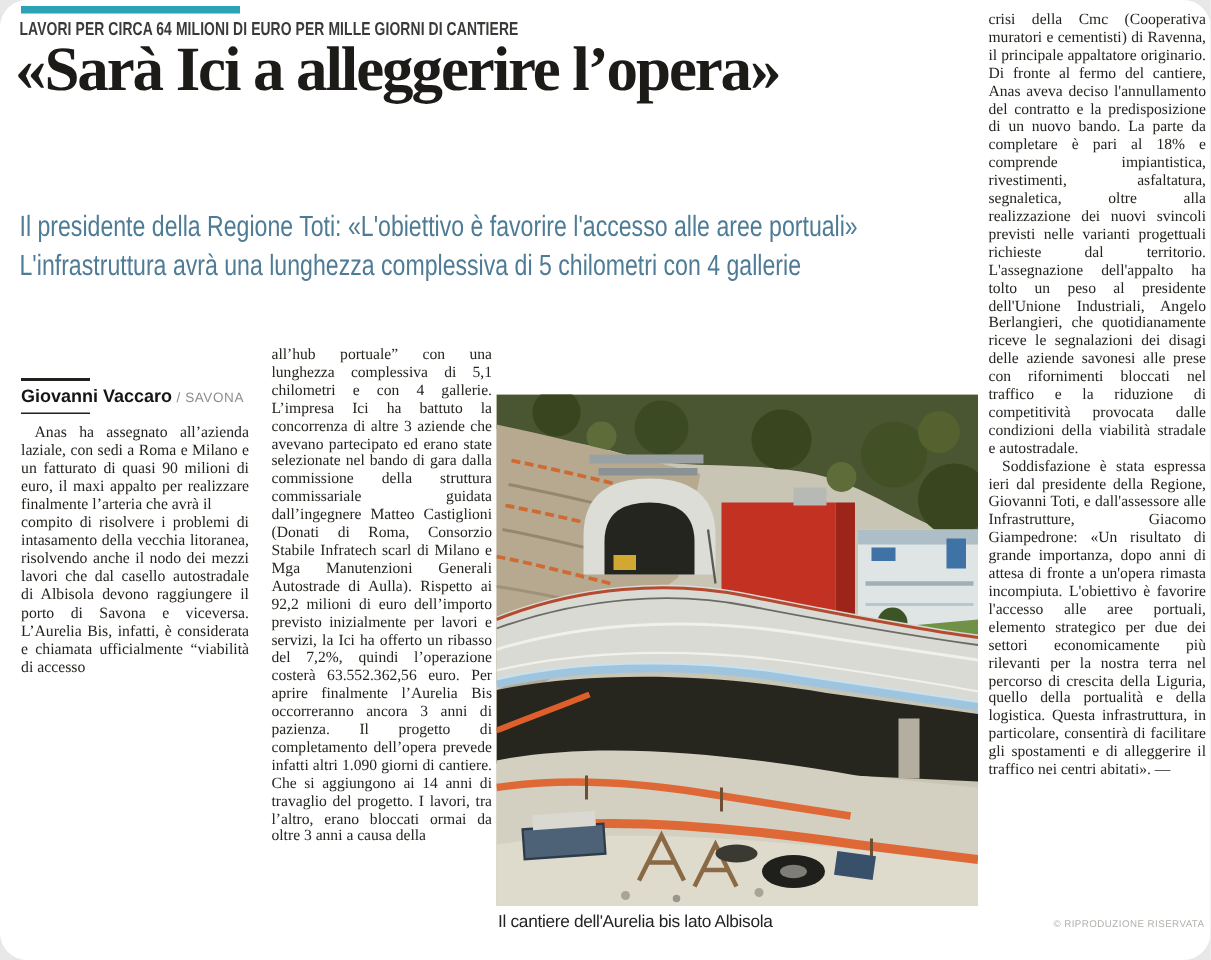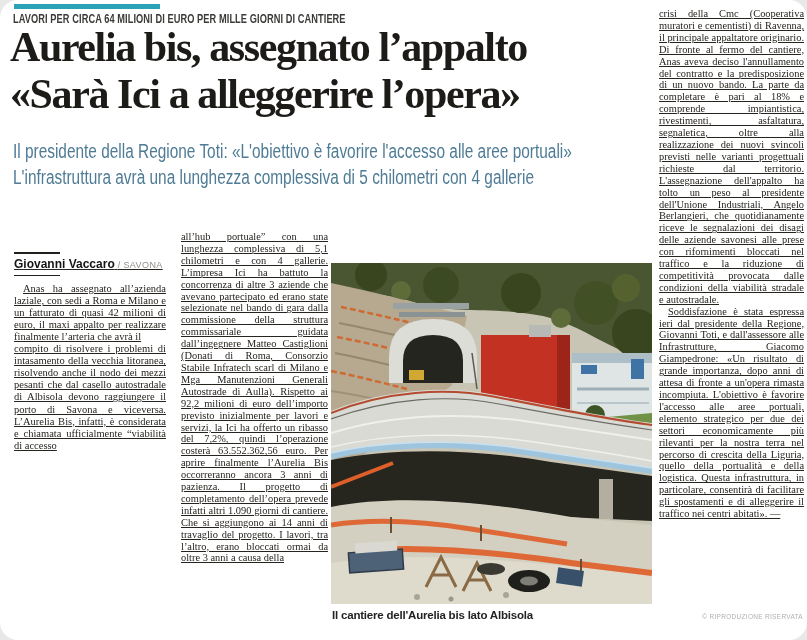--- a/index.html
+++ b/index.html
@@ -16,21 +16,21 @@
   
   #headline{left:10px;top:24px;width:690px;font-weight:700;color:#1d1b18;
             font-size:42px;line-height:47px;letter-spacing:-1.4px;white-space:nowrap;}
 
   
   #subhead{left:13px;top:138px;width:820px;font-family:"Liberation Sans",sans-serif;
            font-size:19.5px;line-height:26px;color:#4e7b95;
            transform:scaleX(.79);transform-origin:0 0;white-space:nowrap;}
 
   
-  .bodytext{font-size:10.5px;line-height:12.05px;text-align:justify;color:#27241f;text-decoration:underline;}
+  .bodytext{font-size:10.5px;line-height:12.05px;text-align:justify;color:#27241f;}
   .bodytext p{margin:0;}
   .indent{text-indent:9px;}
   #col1{left:14px;top:233px;width:152px;margin-top:19px;}
   #col2{left:181px;top:231px;width:147px;font-size:10.4px;line-height:11.9px;}
   #col3{left:659px;top:8px;width:145px;font-size:10.4px;line-height:11.9px;}
 
   
   #byline-rule-top{width:46px;height:2px;background:#22201d;margin-bottom:4px;}
   #byline-rule-bottom{width:46px;height:1px;background:#22201d;margin:4px 0 7px 0;}
   #byline{font-family:"Liberation Sans",sans-serif;white-space:nowrap;}
@@ -41,57 +41,56 @@
   .quote-rule{width:46px;height:4px;background:#2ba2b5;}
   #pullquote{font-weight:700;font-size:15px;line-height:20px;color:#1f2d38;
              white-space:pre-line;transform:scaleX(.9);transform-origin:0 0;
              width:170px;margin:7px 0 6px 0;letter-spacing:-.2px;}
   #quote-block{margin:9px 0 8px 0;}
 
   
   #photo{left:331px;top:263px;width:321px;height:341px;background:#c8c4b4;}
   #photo svg{display:block;}
   #caption{left:332px;top:609px;width:318px;font-family:"Liberation Sans",sans-serif;
-           font-weight:bold;font-size:11.5px;color:#232323;letter-spacing:-.2px;}
+           font-weight:normal;font-size:11.5px;color:#232323;letter-spacing:-.2px;}
 
   
   #copyright{left:659px;top:613px;width:144px;text-align:right;
              font-family:"Liberation Sans",sans-serif;font-size:6.5px;
              color:#b3b0ac;letter-spacing:.3px;}
 </style>
 </head>
 <body>
 
 <div id="page">
 
   <div class="abs" id="kicker-rule"></div>
   <div class="abs" id="kicker">LAVORI PER CIRCA 64 MILIONI DI EURO PER MILLE GIORNI DI CANTIERE</div>
 
   <div class="abs" id="headline">
-    <div>Aurelia bis, assegnato l’appalto</div>
     <div>«Sarà Ici a alleggerire l’opera»</div>
   </div>
 
   <div class="abs" id="subhead">
     <div>Il presidente della Regione Toti: «L'obiettivo è favorire l'accesso alle aree portuali»</div>
     <div>L'infrastruttura avrà una lunghezza complessiva di 5 chilometri con 4 gallerie</div>
   </div>
 
   <div class="abs bodytext" id="col1">
     <div id="byline-rule-top"></div>
     <div id="byline">
       <span class="author">Giovanni Vaccaro</span>
       <span class="place">/ SAVONA</span>
     </div>
     <div id="byline-rule-bottom"></div>
 
-    <p class="indent">Anas ha assegnato all’azienda laziale, con sedi a Roma e Milano e un fatturato di quasi 42 milioni di euro, il maxi appalto per realizzare finalmente l’arteria che avrà il</p>
+    <p class="indent">Anas ha assegnato all’azienda laziale, con sedi a Roma e Milano e un fatturato di quasi 90 milioni di euro, il maxi appalto per realizzare finalmente l’arteria che avrà il</p>
 
 
-    <p>compito di risolvere i problemi di intasamento della vecchia litoranea, risolvendo anche il nodo dei mezzi pesanti che dal casello autostradale di Albisola devono raggiungere il porto di Savona e viceversa. L’Aurelia Bis, infatti, è considerata e chiamata ufficialmente “viabilità di accesso</p>
+    <p>compito di risolvere i problemi di intasamento della vecchia litoranea, risolvendo anche il nodo dei mezzi lavori che dal casello autostradale di Albisola devono raggiungere il porto di Savona e viceversa. L’Aurelia Bis, infatti, è considerata e chiamata ufficialmente “viabilità di accesso</p>
   </div>
 
   <div class="abs bodytext" id="col2">
     <p>all’hub portuale” con una lunghezza complessiva di 5,1 chilometri e con 4 gallerie. L’impresa Ici ha battuto la concorrenza di altre 3 aziende che avevano partecipato ed erano state selezionate nel bando di gara dalla commissione della struttura commissariale guidata dall’ingegnere Matteo Castiglioni (Donati di Roma, Consorzio Stabile Infratech scarl di Milano e Mga Manutenzioni Generali Autostrade di Aulla). Rispetto ai 92,2 milioni di euro dell’importo previsto inizialmente per lavori e servizi, la Ici ha offerto un ribasso del 7,2%, quindi l’operazione costerà 63.552.362,56 euro. Per aprire finalmente l’Aurelia Bis occorreranno ancora 3 anni di pazienza. Il progetto di completamento dell’opera prevede infatti altri 1.090 giorni di cantiere. Che si aggiungono ai 14 anni di travaglio del progetto. I lavori, tra l’altro, erano bloccati ormai da oltre 3 anni a causa della</p>
   </div>
 
   <div class="abs" id="photo">
     <svg width="321" height="341" viewBox="0 0 321 341">
 
       <rect width="321" height="341" fill="#c9c5b4"></rect>

